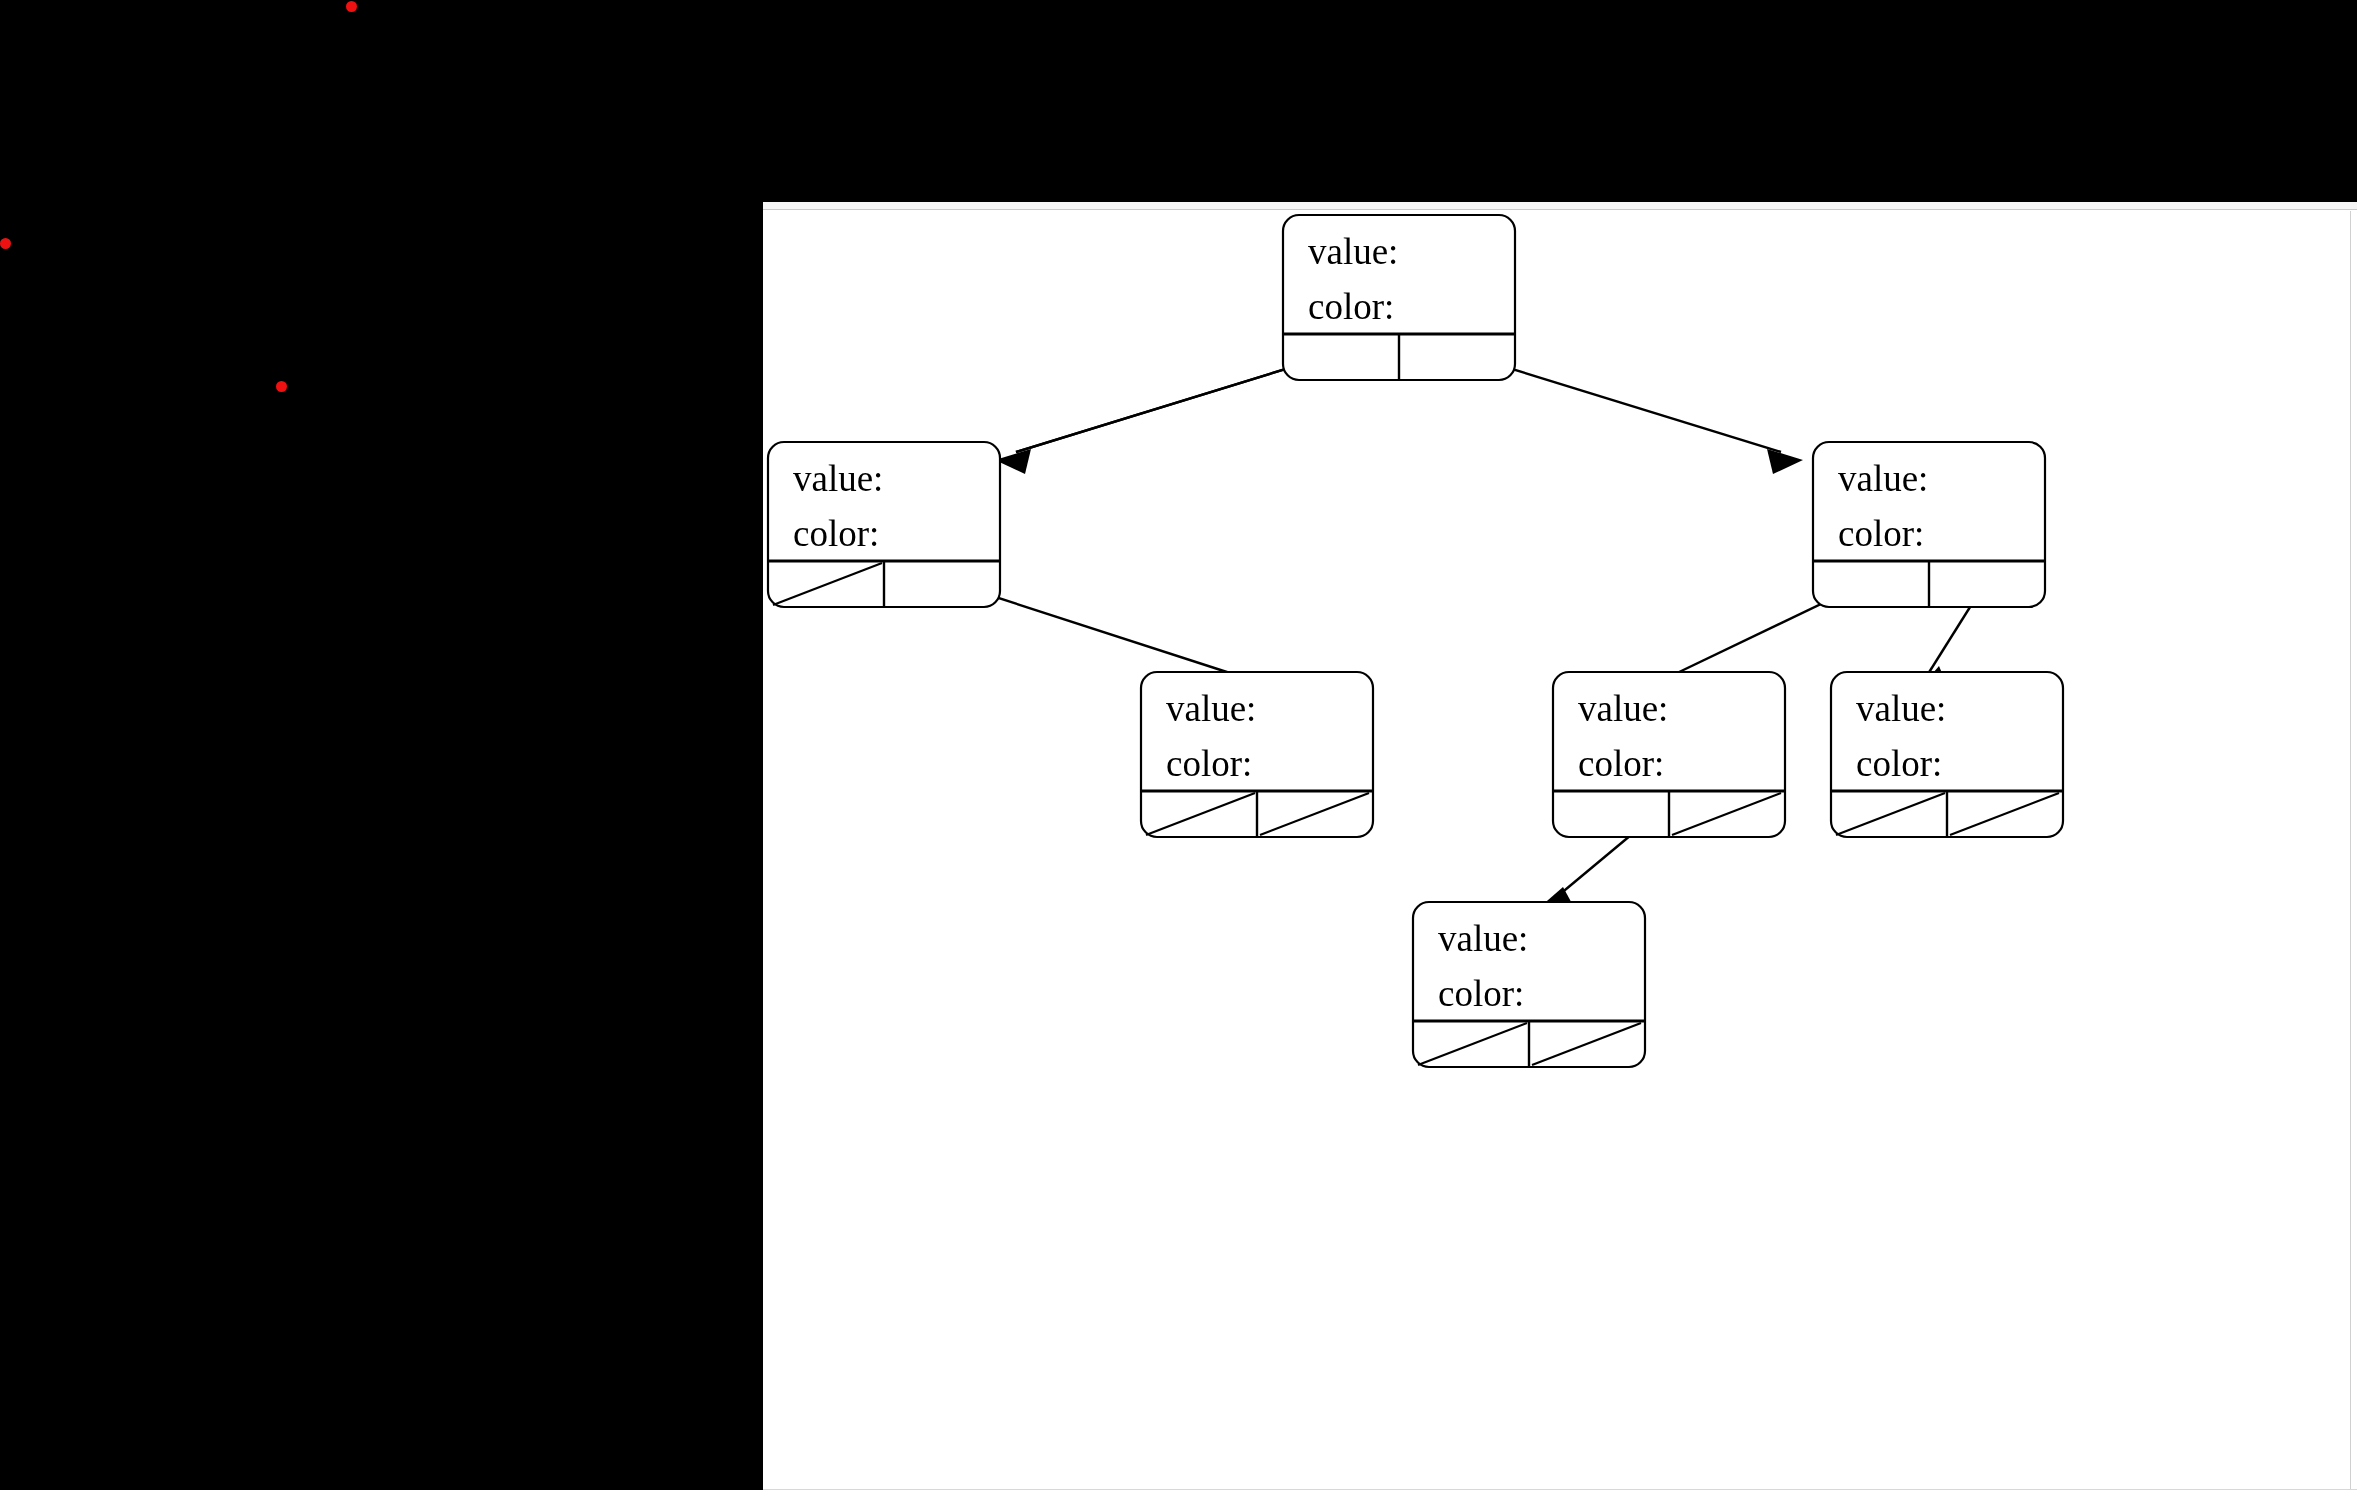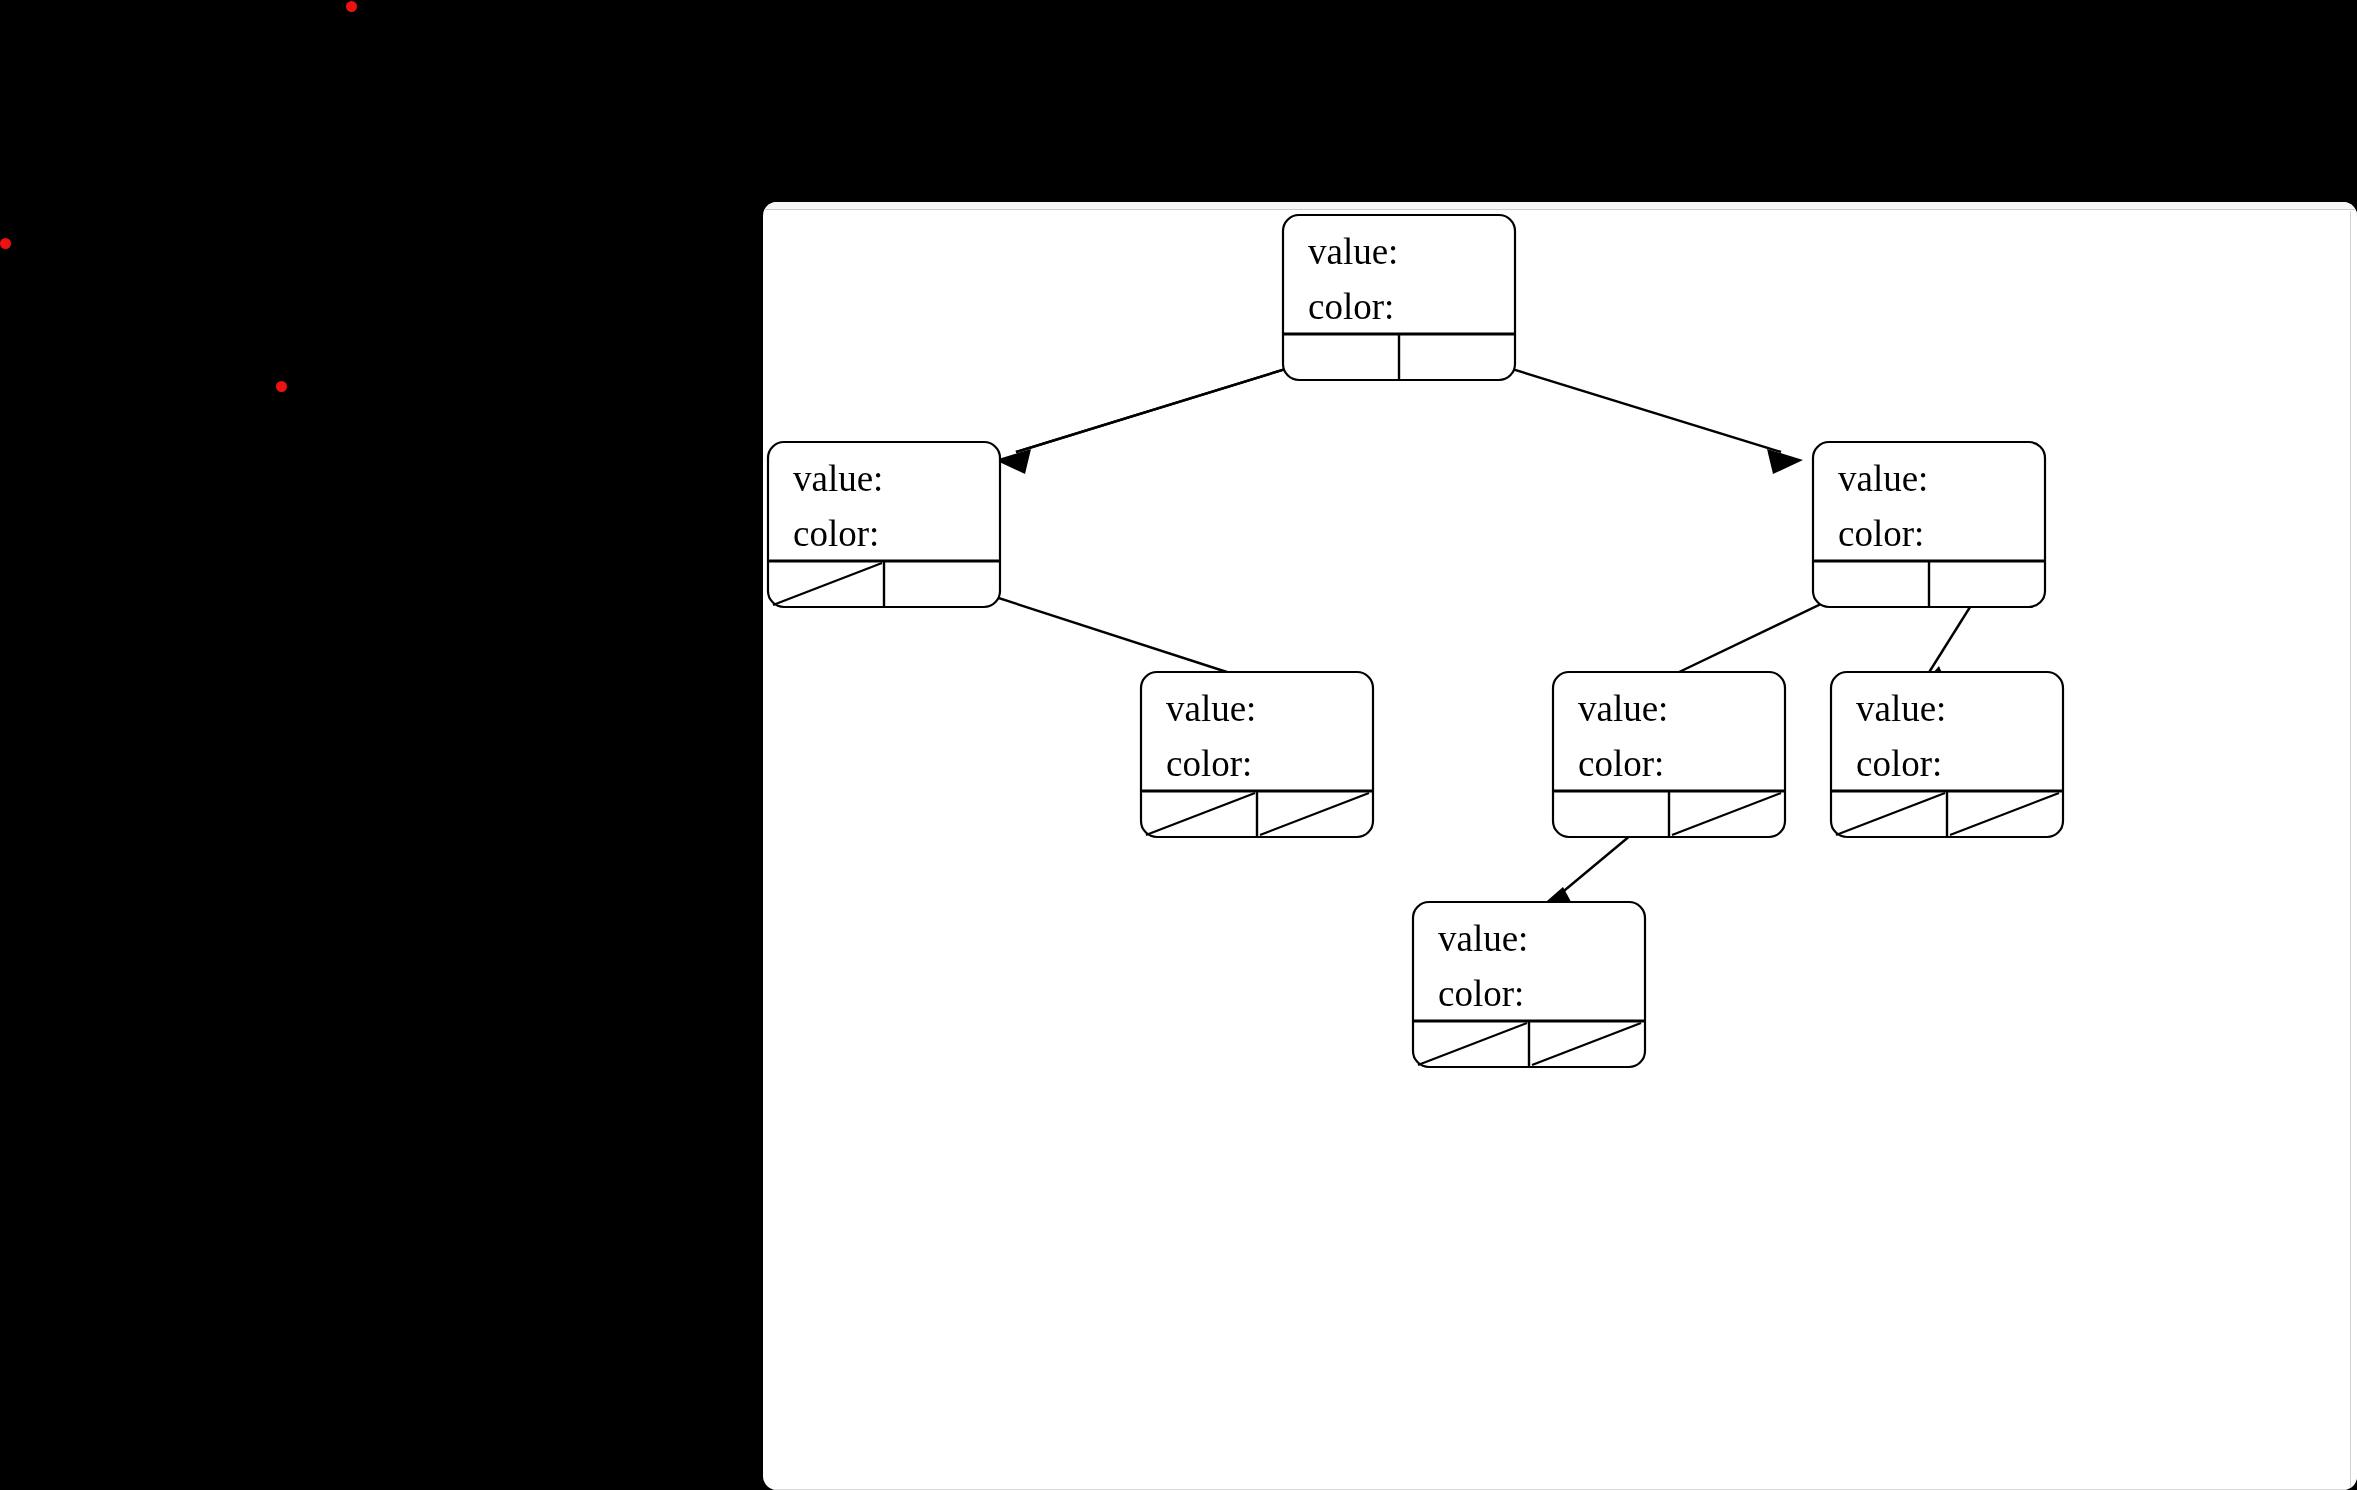--- a/index.html
+++ b/index.html
@@ -31,21 +31,20 @@
 
   
   #diagram-panel {
     position: absolute;
     left: 763px;
     top: 202px;
     width: 1594px;
     height: 1288px;
     background: #ffffff;
     overflow: hidden;
-    border-radius: 14px;
   }
 
   #panel-topbar {
     position: absolute;
     left: 0;
     top: 0;
     width: 100%;
     height: 8px;
     background: #f6f6f6;
     border-bottom: 1px solid #c9c9c9;

